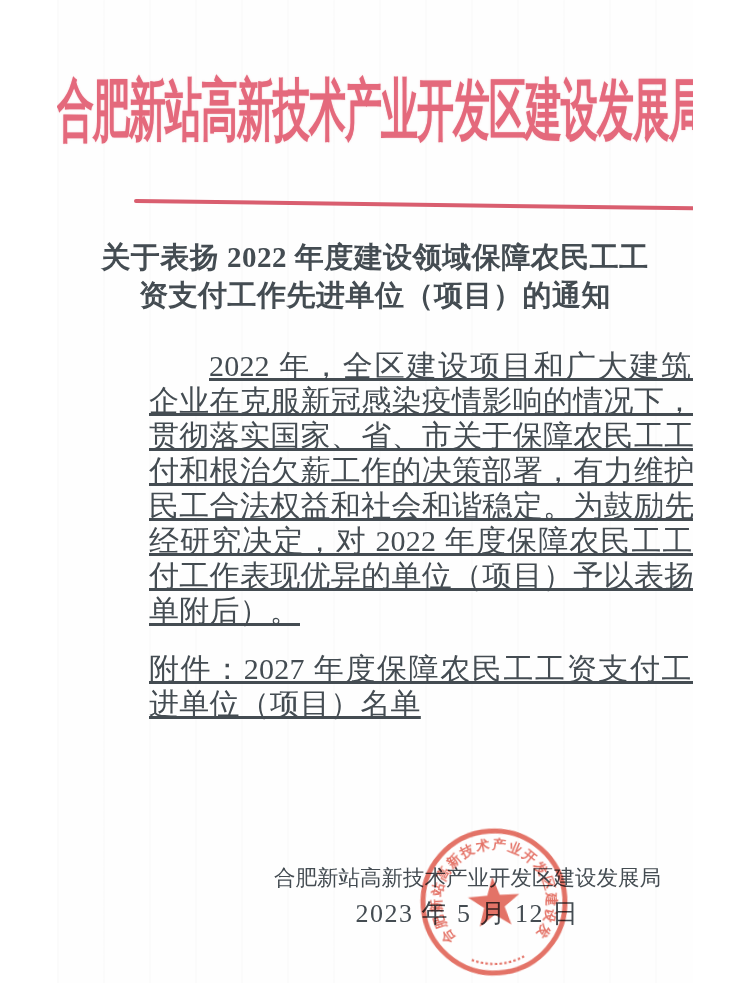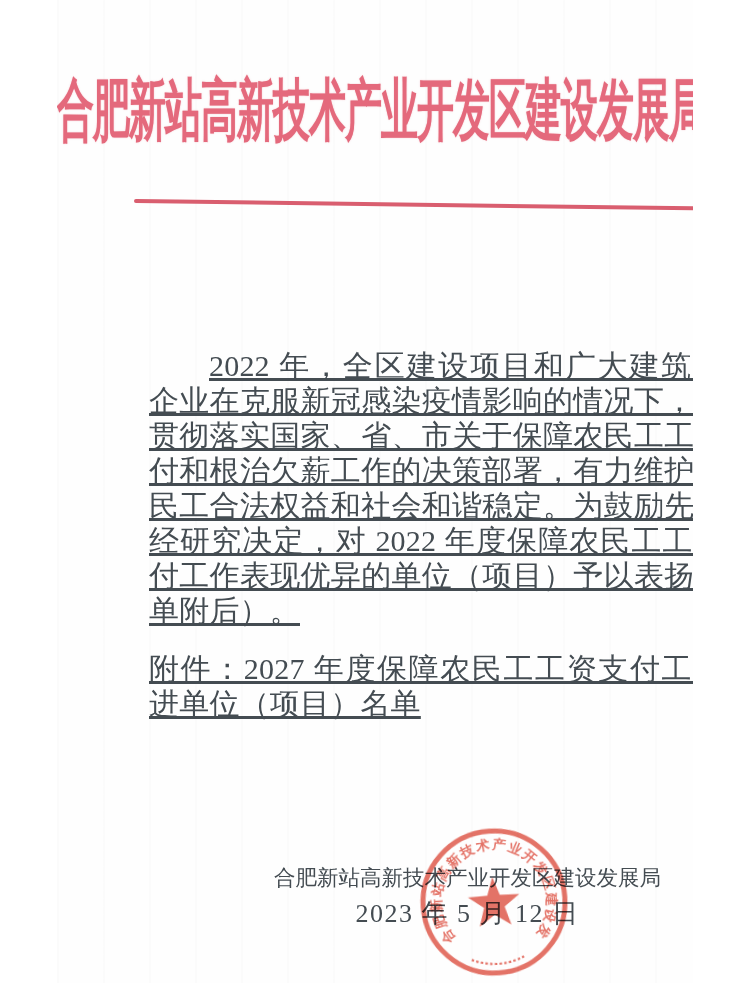--- a/index.html
+++ b/index.html
@@ -89,20 +89,24 @@
 </style>
 </head>
 <body>
 
 <div class="page">
 
   <div class="agency-header">合肥新站高新技术产业开发区建设发展局</div>
 
   <div class="red-rule"></div>
 
+  <h1 class="doc-title">
+    <span>关于表扬 2022 年度建设领域保障农民工工</span><br>
+    <span>资支付工作先进单位（项目）的通知</span>
+  </h1>
 
   <div class="body-text">
     <p>2022 年，全区建设项目和广大建筑施工企业在克服新冠感染疫情影响的情况下，认真贯彻落实国家、省、市关于保障农民工工资支付和根治欠薪工作的决策部署，有力维护了农民工合法权益和社会和谐稳定。为鼓励先进，经研究决定，对 2022 年度保障农民工工资支付工作表现优异的单位（项目）予以表扬（名单附后）。</p>
     <p class="attachment">附件：2027 年度保障农民工工资支付工作先进单位（项目）名单</p>
   </div>
 
   <div class="sign-block">
     <div class="sign-agency">合肥新站高新技术产业开发区建设发展局</div>
     <div class="sign-date">2023 年 5 月 12 日</div>
   </div>

